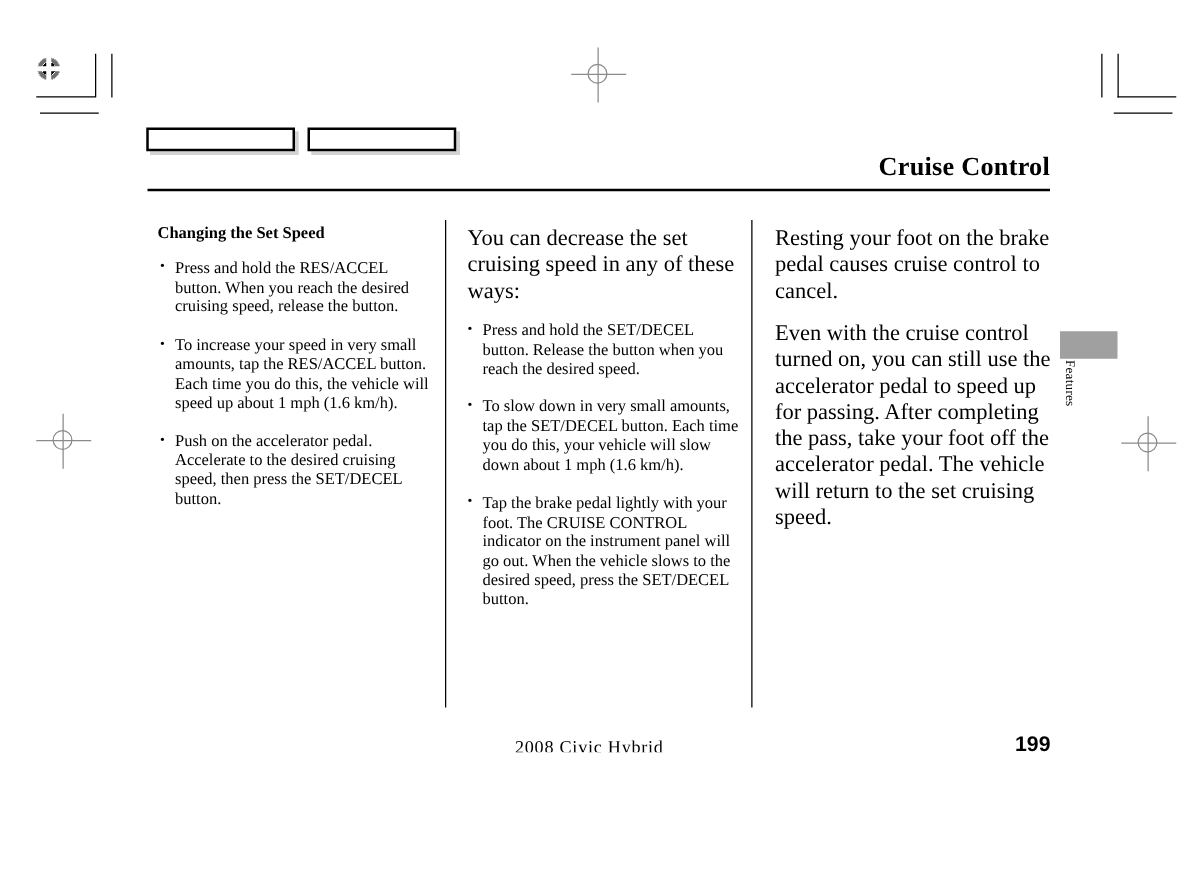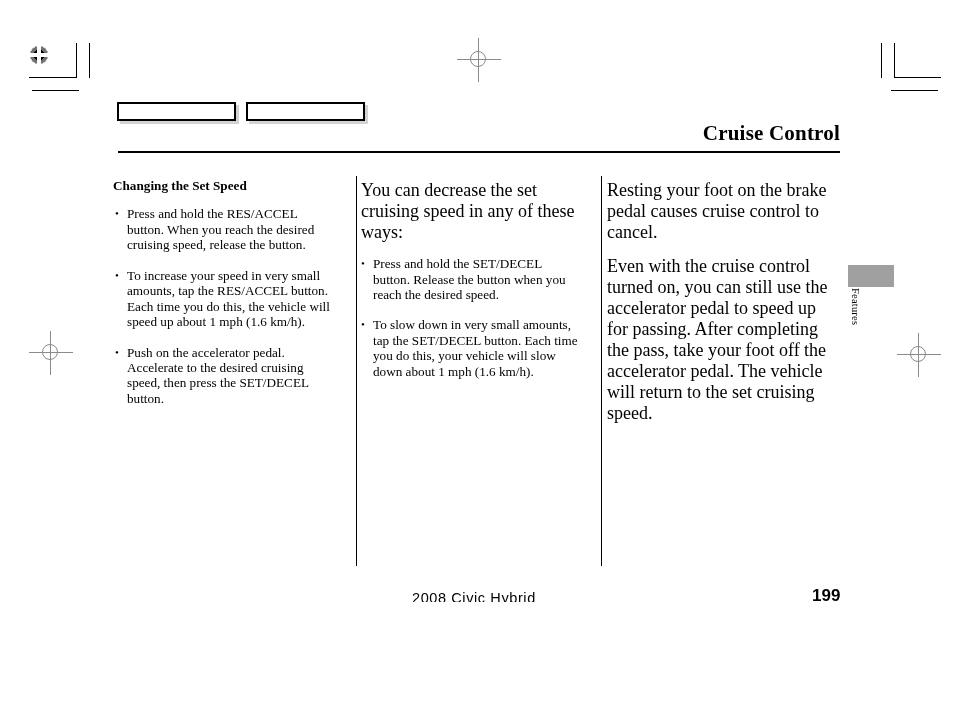--- a/index.html
+++ b/index.html
@@ -106,21 +106,21 @@
     left: 118px;
     top: 151px;
     width: 722px;
     height: 2px;
     background: #000000;
   }
 
   
   .columns {
     position: absolute;
-    left: 113px;
+    left: 126px;
     top: 178px;
     width: 724px;
     display: flex;
   }
   .col {
     box-sizing: border-box;
     font-size: 13.2px;
     line-height: 1.17;
   }
   .col-1 { width: 238px; padding-right: 16px; }
@@ -191,21 +191,21 @@
     white-space: nowrap;
     writing-mode: vertical-rl;
     text-orientation: mixed;
   }
 
   
   .footer-model {
     position: absolute;
     left: 412px;
     top: 590px;
-    font-family: Liberation Sans, sans-serif;
+    font-family: Liberation Serif, serif;
     font-size: 14.5px;
     letter-spacing: 0.6px;
     white-space: nowrap;
   }
   .footer-page {
     position: absolute;
     left: 812px;
     top: 586px;
     font-family: "Liberation Sans", sans-serif;
     font-size: 17px;
@@ -279,20 +279,21 @@
         <li>To increase your speed in very small amounts, tap the RES/ACCEL button. Each time you do this, the vehicle will speed up about 1 mph (1.6 km/h).</li>
         <li>Push on the accelerator pedal. Accelerate to the desired cruising speed, then press the SET/DECEL button.</li>
       </ul>
     </div>
 
     <div class="col col-2">
       <p class="para">You can decrease the set cruising speed in any of these ways:</p>
       <ul class="bullets">
         <li>Press and hold the SET/DECEL button. Release the button when you reach the desired speed.</li>
         <li>To slow down in very small amounts, tap the SET/DECEL button. Each time you do this, your vehicle will slow down about 1 mph (1.6 km/h).</li>
+        <li>Tap the brake pedal lightly with your foot. The CRUISE CONTROL indicator on the instrument panel will go out. When the vehicle slows to the desired speed, press the SET/DECEL button.</li>
       </ul>
     </div>
 
     <div class="col col-3">
       <p class="para">Resting your foot on the brake pedal causes cruise control to cancel.</p>
       <p class="para">Even with the cruise control turned on, you can still use the accelerator pedal to speed up for passing. After completing the pass, take your foot off the accelerator pedal. The vehicle will return to the set cruising speed.</p>
     </div>
 
   </div>
 

